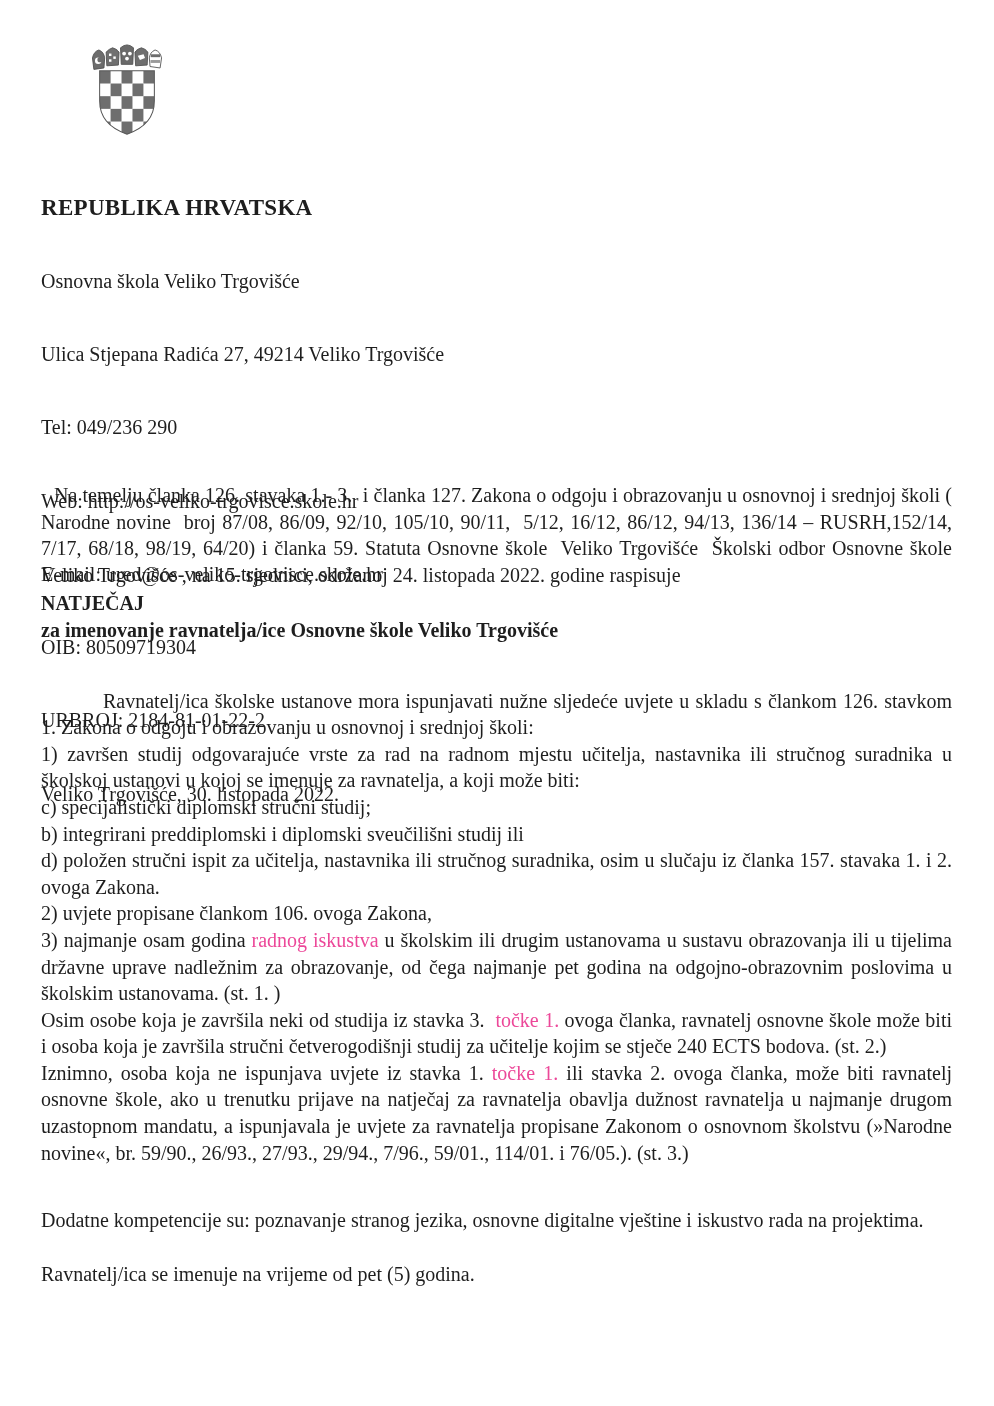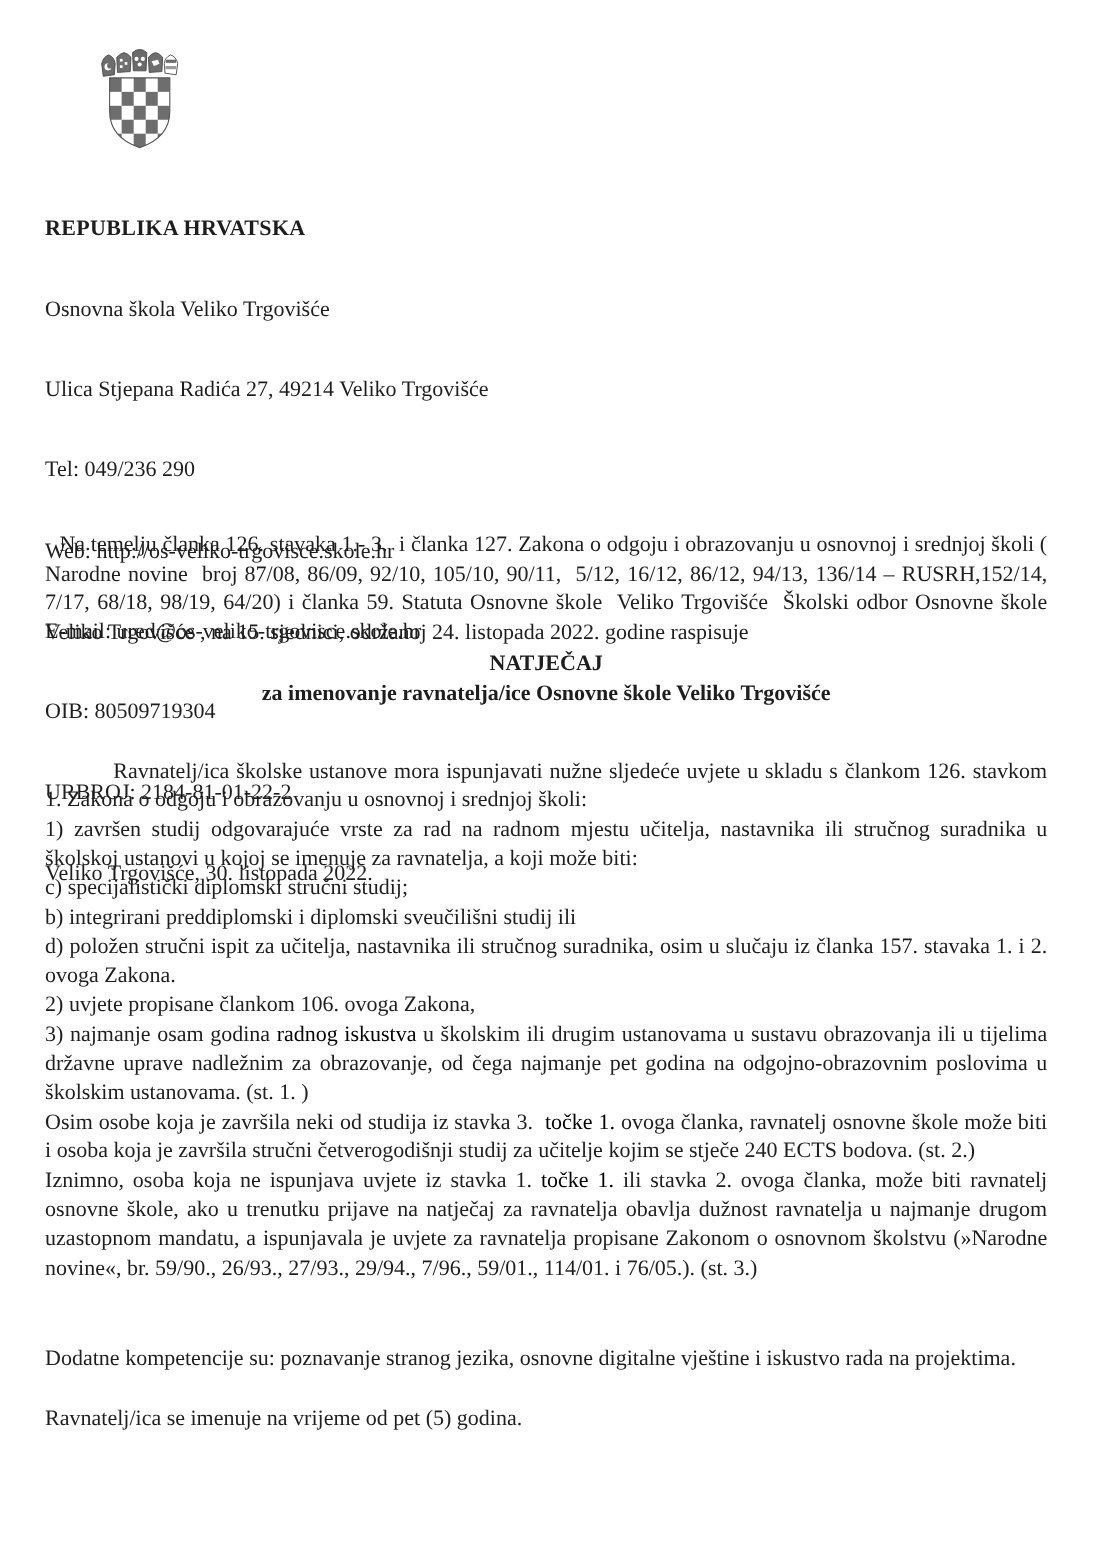--- a/index.html
+++ b/index.html
@@ -10,38 +10,38 @@
     font-family:"Liberation Serif", serif;
     color:#1e1e1e;
     overflow:hidden;
   }
   .coa { position:absolute; left:91px; top:44px; width:72px; height:94px; }
   .letterhead {
     position:absolute; left:41px; top:147px;
     font-size:20px; line-height:24.4px;
     white-space:pre-wrap;
   }
-  .letterhead .bold { font-weight:bold; font-size:20px; letter-spacing:0.3px; }
+  .letterhead .bold { font-weight:bold; font-size:23px; letter-spacing:0.3px; }
   .main {
     position:absolute; left:41px; top:482px; width:911px;
     font-size:20px; line-height:26.6px;
   }
   p { margin:0; }
   .justify { text-align:justify; white-space:pre-wrap; }
   .intro { text-indent:13px; }
   .doc-title, .doc-subtitle {
-    text-align:center; font-weight:bold; font-size:20px;
+    font-weight:bold; font-size:20px;
     line-height:26.6px; margin:0;
   }
   .doc-title { margin-top:2px; }
   .body-block { margin-top:44px; }
   .indent { text-indent:62px; }
-  .spaced-lg { margin-top:56px; }
+  .spaced-lg { margin-top:41px; }
   .spaced-md { margin-top:27px; }
-  .gray { color:#000000; }
+  .gray { color:#ec4899; }
 </style>
 </head>
 <body>
 
 <div class="page">
 
   <div class="coa">
     <svg viewBox="0 0 100 128" width="72" height="94">
 
       <g stroke="#4f4f4f" stroke-width="1.2">

